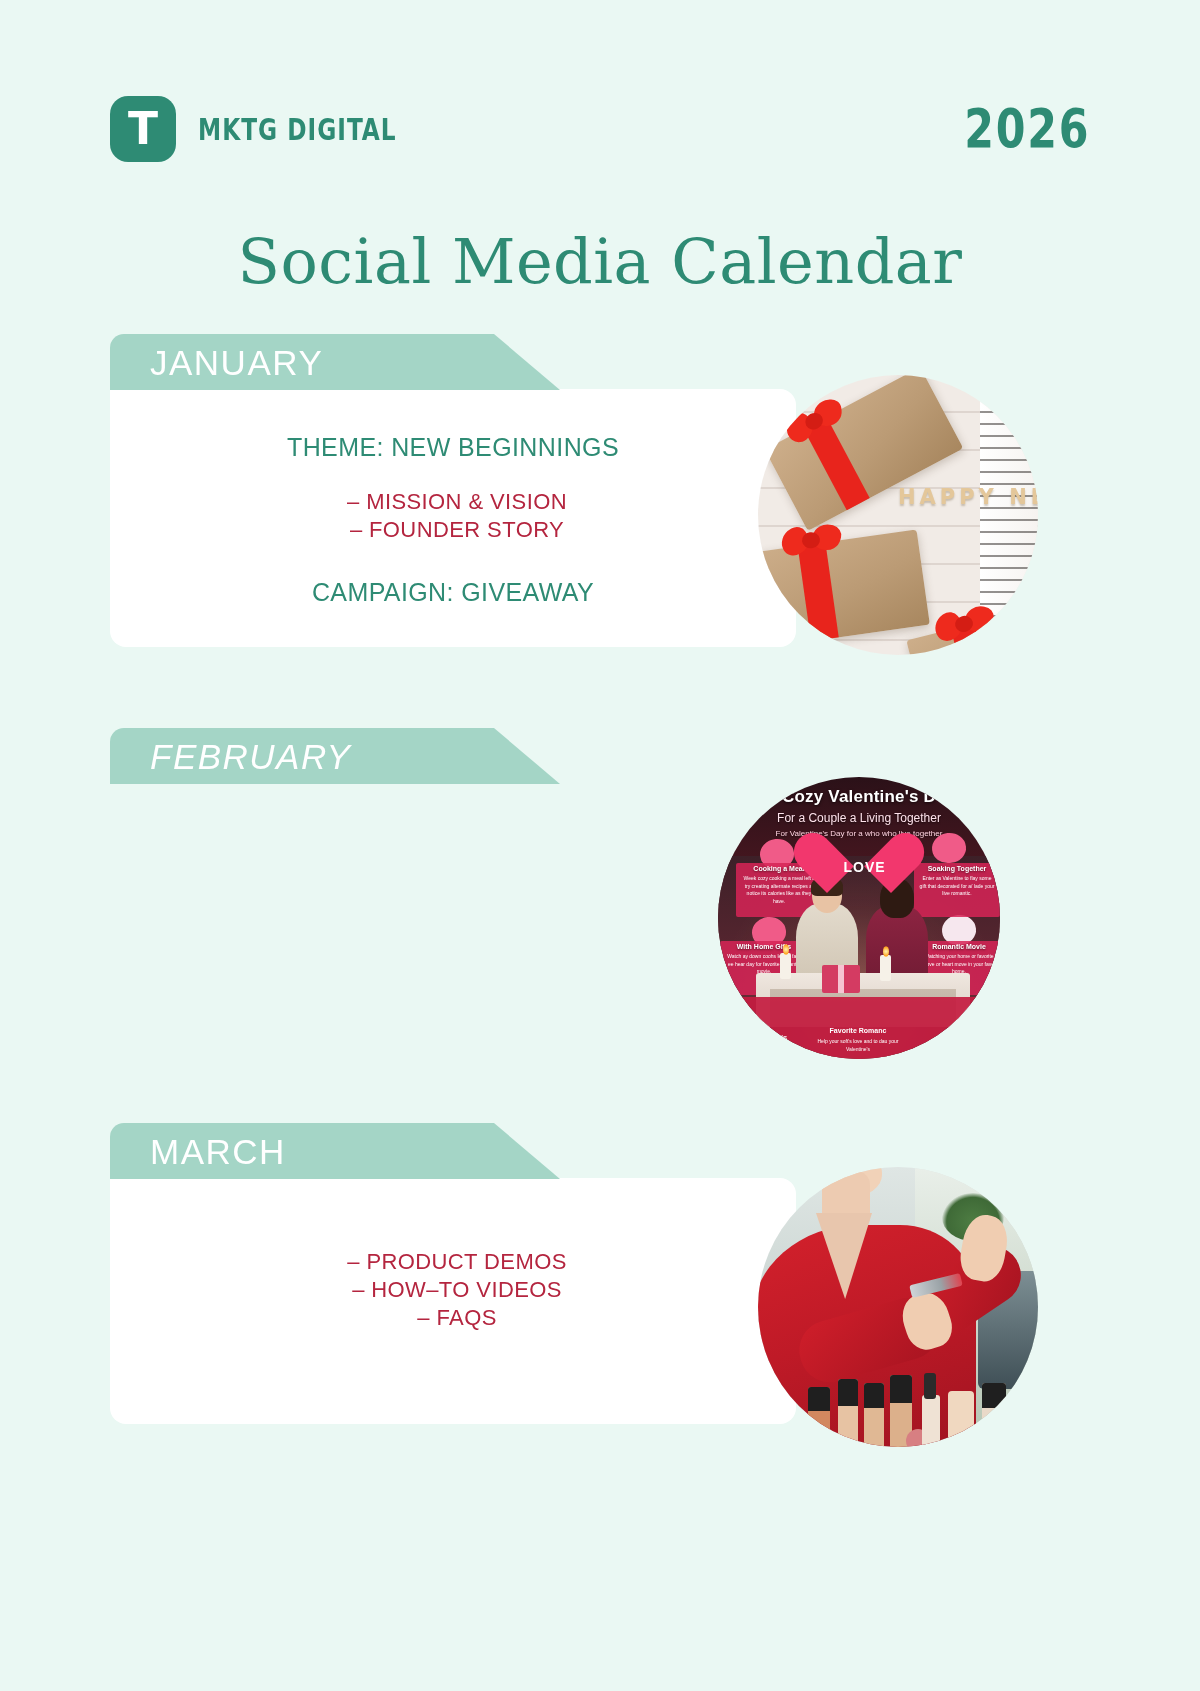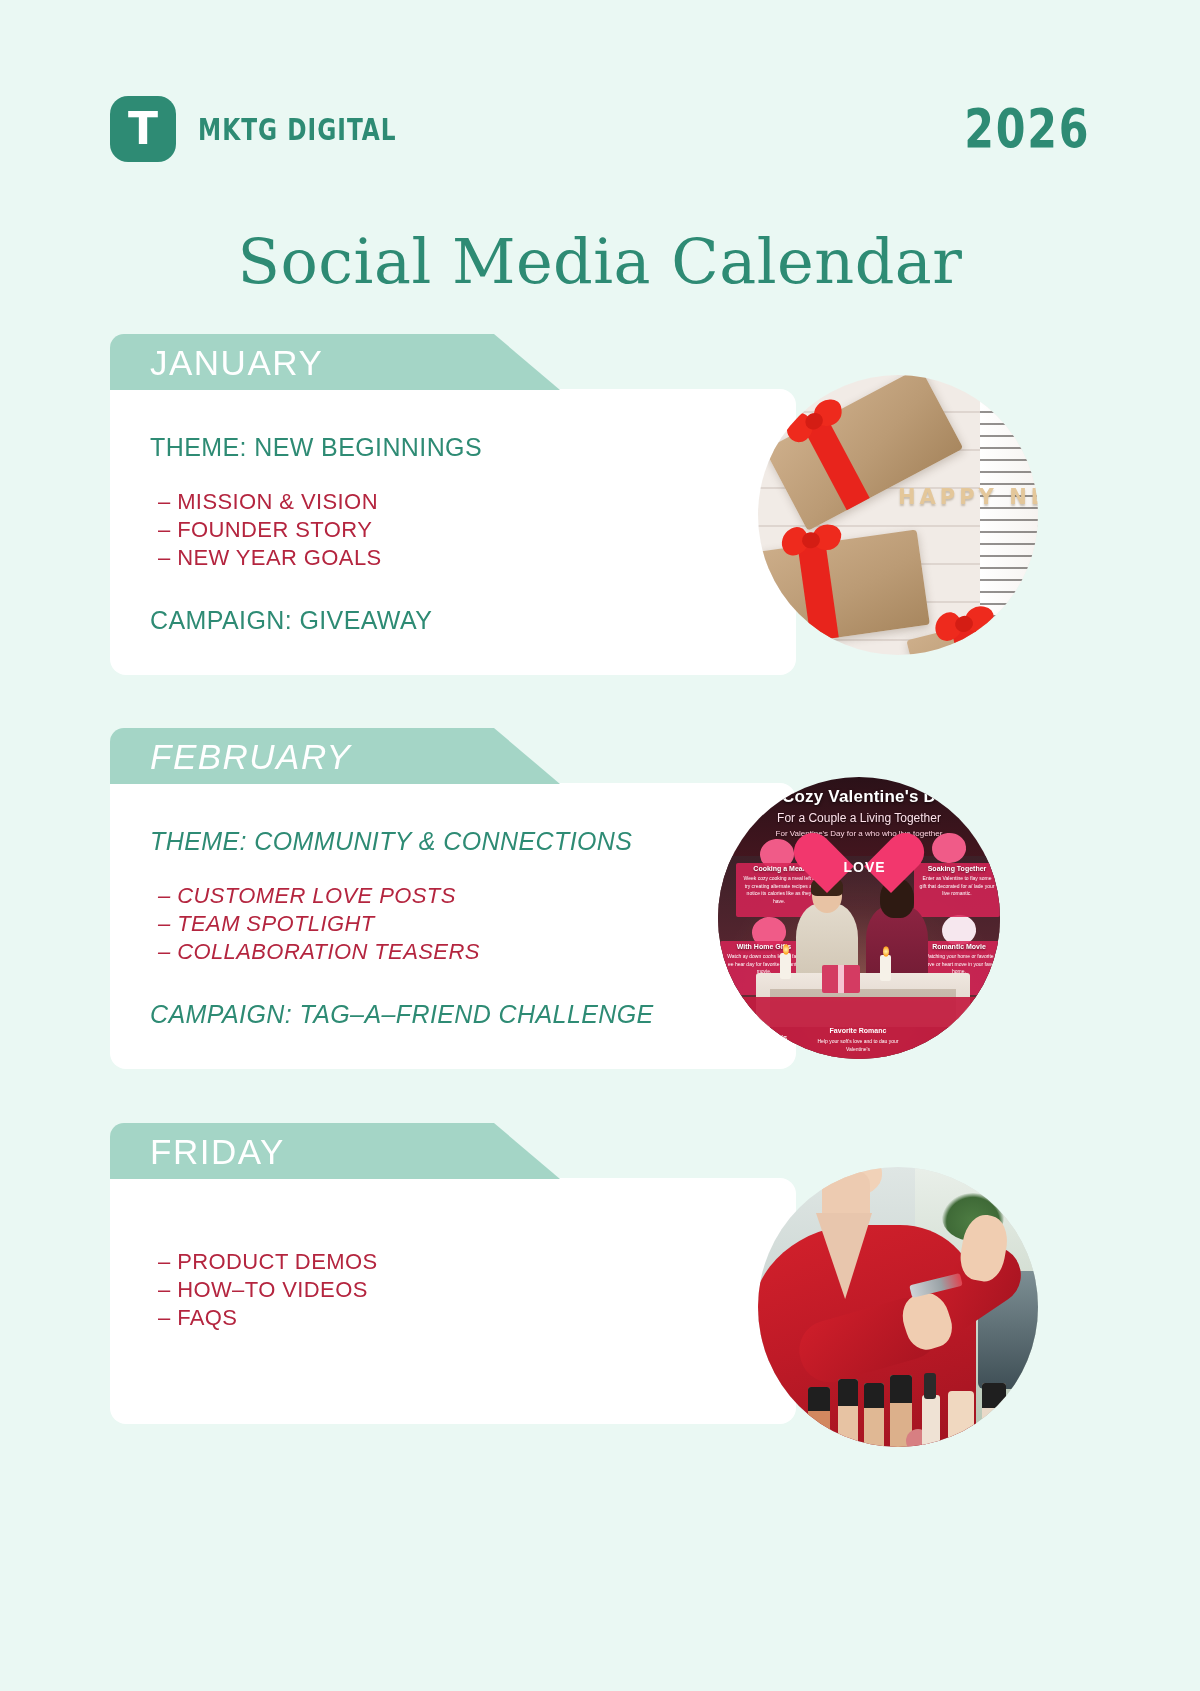--- a/index.html
+++ b/index.html
@@ -94,20 +94,21 @@
     font-size: 62px;
     letter-spacing: 0.5px;
     line-height: 1.1;
   }
 
   
   .month-block {
     position: absolute;
     left: 110px;
     width: 980px;
+    text-align: center;
   }
 
   .month-block.jan { top: 334px; }
   .month-block.feb { top: 728px; font-style: italic; }
   .month-block.mar { top: 1123px; }
 
   .month-banner {
     position: relative;
     width: 450px;
     height: 56px;
@@ -511,21 +512,20 @@
 
   <section class="month-block jan">
     <div class="month-banner">
       <span class="month-name">JANUARY</span>
     </div>
     <div class="month-card">
       <p class="theme-line">THEME: NEW BEGINNINGS</p>
       <ul class="bullets">
         <li>– MISSION &amp; VISION</li>
         <li>– FOUNDER STORY</li>
-        <li>– NEW YEAR GOALS</li>
       </ul>
       <p class="campaign-line">CAMPAIGN: GIVEAWAY</p>
     </div>
   </section>
 
   <div class="photo-circle jan">
     <div class="photo-inner">
       <div class="jan-scene"></div>
       <div class="jan-spiral"></div>
 
@@ -548,29 +548,20 @@
           </div>
       </div>
 
       <div class="hny">HAPPY NEW YEAR</div>
     </div>
   </div>
 
   <section class="month-block feb">
     <div class="month-banner">
       <span class="month-name">FEBRUARY</span>
-    </div>
-    <div class="month-card">
-      <p class="theme-line">THEME: COMMUNITY &amp; CONNECTIONS</p>
-      <ul class="bullets">
-        <li>– CUSTOMER LOVE POSTS</li>
-        <li>– TEAM SPOTLIGHT</li>
-        <li>– COLLABORATION TEASERS</li>
-      </ul>
-      <p class="campaign-line">CAMPAIGN: TAG–A–FRIEND CHALLENGE</p>
     </div>
   </section>
 
   <div class="photo-circle feb">
     <div class="photo-inner">
       <div class="feb-scene"></div>
       <div class="feb-room"></div>
 
       <div class="feb-title">Cozy Valentine's D</div>
       <div class="feb-sub1">For a Couple a Living Together</div>
@@ -630,21 +621,21 @@
         <div class="fb-item fbi3">
           <b>Their Li</b>
           <span>Hall pl</span>
         </div>
       </div>
     </div>
   </div>
 
   <section class="month-block mar">
     <div class="month-banner">
-      <span class="month-name">FRIDAY</span>
+      <span class="month-name">MARCH</span>
     </div>
     <div class="month-card">
       <ul class="bullets">
         <li>– PRODUCT DEMOS</li>
         <li>– HOW–TO VIDEOS</li>
         <li>– FAQS</li>
       </ul>
     </div>
   </section>
 

